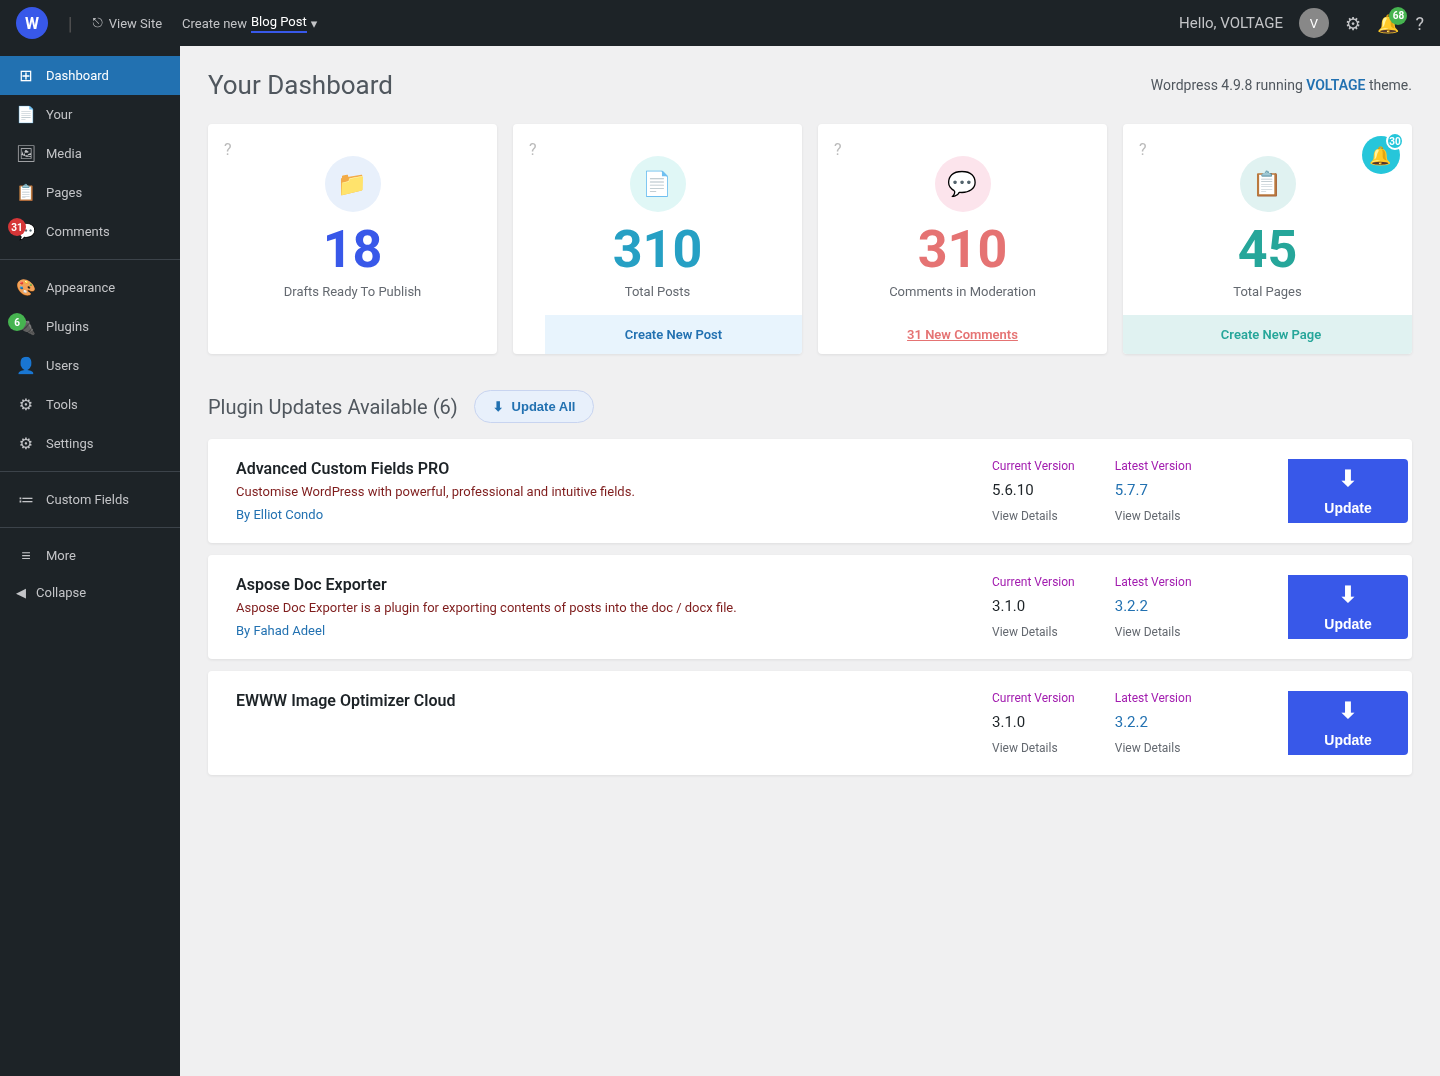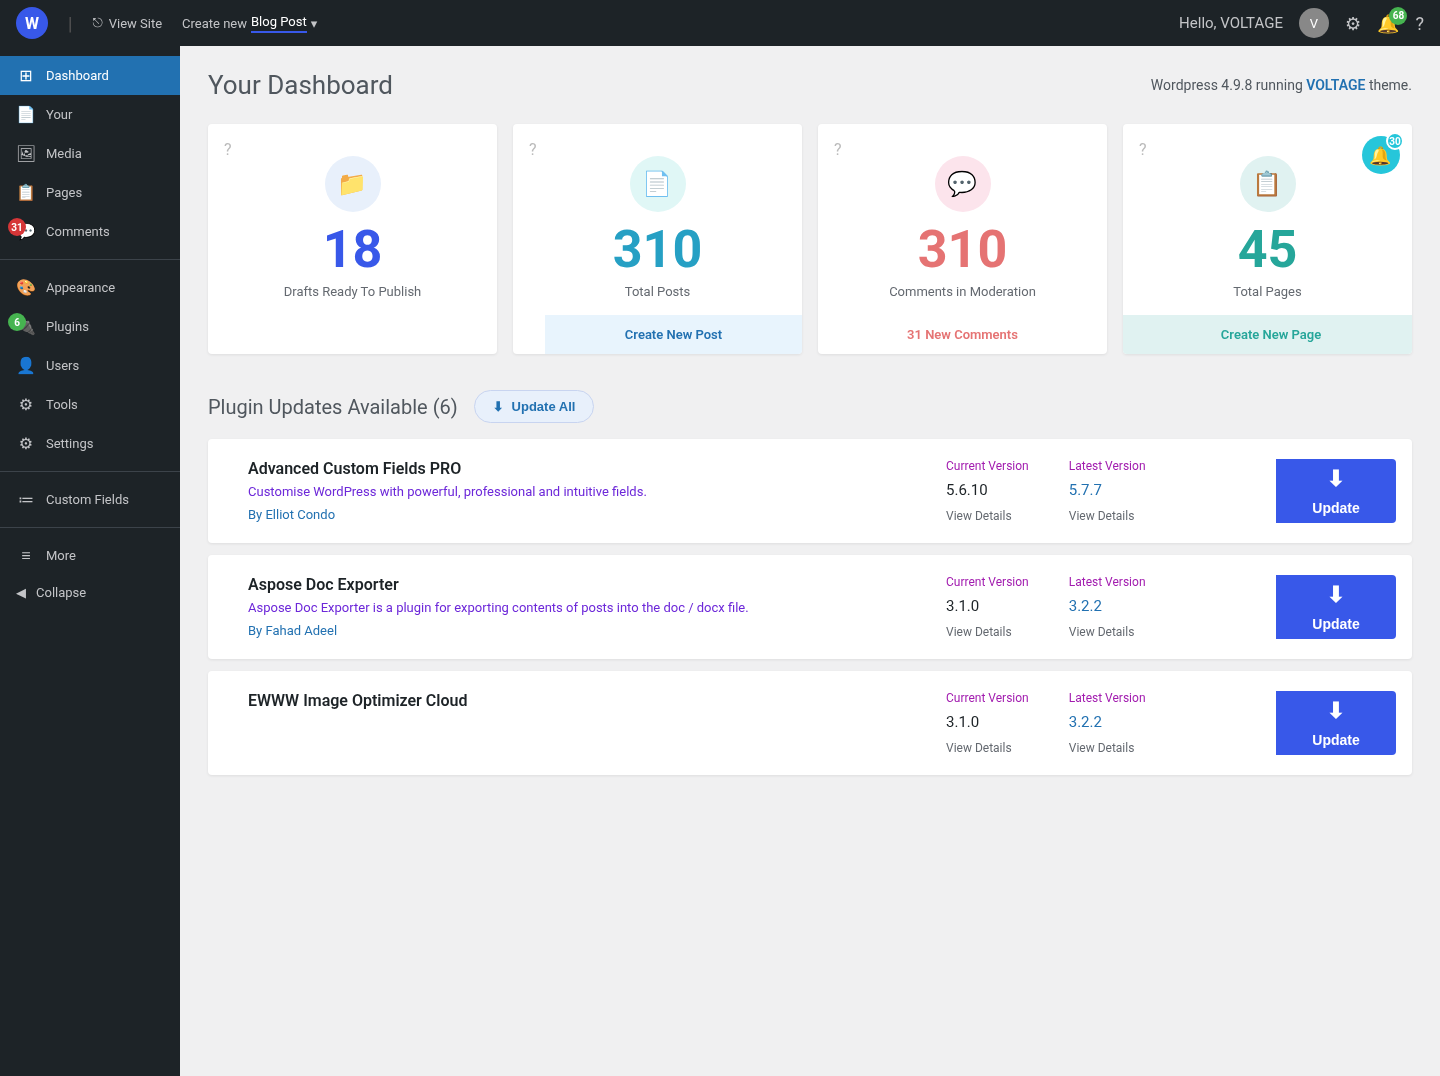--- a/index.html
+++ b/index.html
@@ -99,21 +99,21 @@
     .stat-number.blue { color: #3858e9; }
     .stat-number.cyan { color: #26a0c4; }
     .stat-number.pink { color: #e57373; }
     .stat-number.teal { color: #26a69a; }
     .stat-label { text-align: center; font-size: 13px; color: #646970; margin-bottom: 16px; }
     .stat-footer {
       margin: 0 -20px; padding: 12px 20px; text-align: center;
       font-size: 13px; font-weight: 600; cursor: pointer;
     }
     .stat-footer.blue-footer { background: #e8f4fd; color: #2271b1; margin-left: 12px; }
-    .stat-footer.pink-footer { color: #e57373; }
+    .stat-footer.pink-footer { color: #e57373; text-decoration: underline; }
     .stat-footer.teal-footer { background: #e0f2f1; color: #26a69a; padding-left: 27px; }
 
     
     .bell-badge-wrap { position: absolute; top: 12px; right: 12px; }
     .bell-badge {
       width: 38px; height: 38px; background: #26c6da; border-radius: 50%;
       display: flex; align-items: center; justify-content: center; color: #fff; font-size: 18px;
       position: relative;
     }
     .bell-count {
@@ -127,26 +127,26 @@
     .section-header { display: flex; align-items: center; gap: 16px; margin-bottom: 16px; }
     .section-title { font-size: 20px; font-weight: 400; color: #50575e; }
     .update-all-btn {
       background: #e8f0fb; border: 1px solid #c8d4f0; color: #2271b1;
       padding: 8px 18px; border-radius: 20px; font-size: 13px; font-weight: 600;
       cursor: pointer; display: flex; align-items: center; gap: 8px;
     }
 
     
     .plugin-card {
-      background: #fff; border-radius: 4px; padding: 20px 16px; margin-bottom: 12px;
-      box-shadow: 0 1px 3px rgba(0,0,0,0.08); display: flex; align-items: stretch; gap: 34px;
+      background: #fff; border-radius: 4px; padding: 20px 4px; margin-bottom: 12px;
+      box-shadow: 0 1px 3px rgba(0,0,0,0.08); display: flex; align-items: stretch;
     }
     .plugin-info { flex: 1; padding: 0 24px; }
     .plugin-name { font-size: 16px; font-weight: 600; color: #1d2327; margin-bottom: 6px; }
-    .plugin-desc { font-size: 13px; color: #6d28d9; margin-bottom: 8px; }
+    .plugin-desc { font-size: 13px; color: #7f1d1d; margin-bottom: 8px; }
     .plugin-author { font-size: 13px; color: #2271b1; cursor: pointer; }
     .plugin-versions {
       display: flex; gap: 40px; padding: 0 24px; align-items: center; min-width: 320px;
     }
     .version-group { display: flex; flex-direction: column; gap: 4px; }
     .version-label { font-size: 12px; color: #a21caf; margin-bottom: 4px; }
     .version-current { font-size: 15px; color: #1d2327; margin-bottom: 6px; }
     .version-latest { font-size: 15px; color: #2271b1; margin-bottom: 6px; }
     .view-details { font-size: 12px; color: #646970; cursor: pointer; }
     .update-btn {

